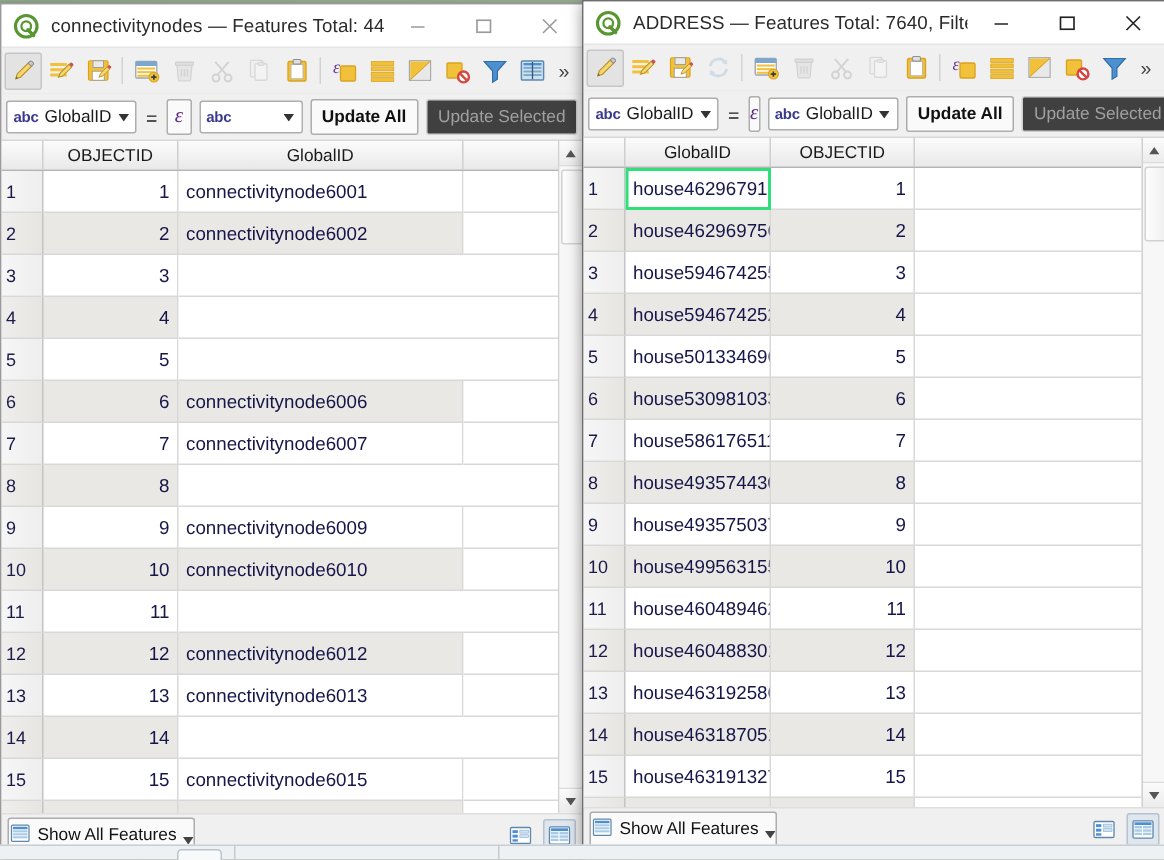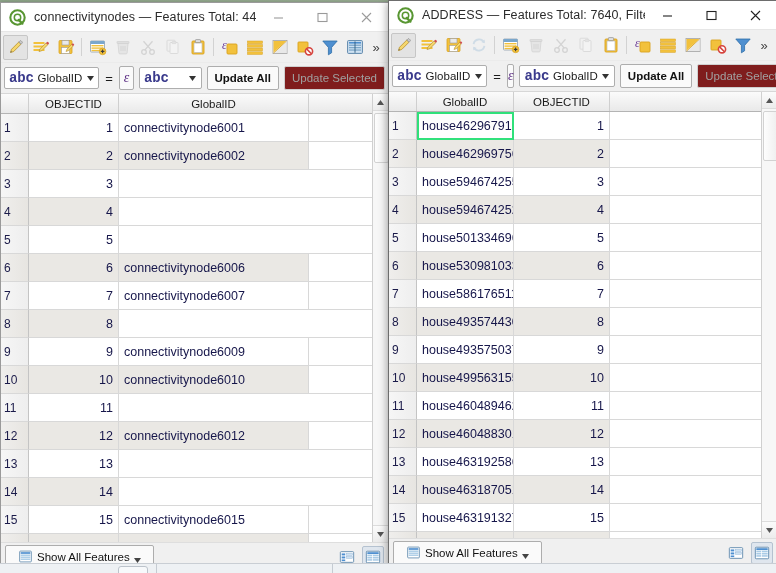--- a/index.html
+++ b/index.html
@@ -90,41 +90,40 @@
     height: 30px; background: #f0f0f0; display: flex; align-items: center;
     padding: 0 3px; gap: 5px; flex: none;
     border-bottom: 1px solid #d7d7d7;
   }
   .combo {
     height: 22px; background: #fff; border: 1px solid #aeaeae; border-radius: 2px;
     display: flex; align-items: center; padding: 0 0 0 4px; box-sizing: border-box;
     font-size: 11.5px; color: #1b1b1b;
   }
   .combo .abc {
-    font-size: 14px; font-weight: bold; color: #3a3a8c; margin-right: 4px;
+    font-size: 10px; font-weight: bold; color: #3a3a8c; margin-right: 4px;
     letter-spacing: -.2px;
-    font-family: Liberation Mono, monospace;
   }
   .combo .cval { flex: 1 1 auto; white-space: nowrap; overflow: hidden; }
   .combo .carrow {
     width: 16px; height: 20px; display: flex; align-items: center; justify-content: center;
     flex: none;
   }
   .eqsign { font-size: 13px; color: #1b1b1b; padding: 0 1px; }
   .expr-btn {
     width: 24px; height: 22px; border: 1px solid #aeaeae; background: #fafafa;
     border-radius: 2px; display:flex; align-items:center; justify-content:center;
     color: #5b2d83; font-size: 14px; font-family: "Liberation Serif", serif; font-style: italic;
   }
   .pbtn {
     height: 22px; border: 1px solid #adadad; background: #fafafa; border-radius: 2px;
     font-size: 11.5px; color: #111; padding: 0 7px; display:flex; align-items:center;
     font-weight: bold; white-space: nowrap;
   }
-  .pbtn.disabled { color: #a0a0a0; border-color: #cfcfcf; background:#7f1d1d; font-weight: normal;}
+  .pbtn.disabled { color: #a0a0a0; border-color: #cfcfcf; background:#404040; font-weight: normal;}
 
   
   .table-wrap { flex: 1 1 auto; display: flex; position: relative; background: #fff; min-height: 0; }
   .tbl { flex: 1 1 auto; display: flex; flex-direction: column; overflow: hidden; }
   .thead {
     display: flex; height: 19px; flex: none;
     background: linear-gradient(#fbfbfb,#e9e9e9);
     border-bottom: 1px solid #b4b4b4;
   }
   .th {
@@ -173,21 +172,21 @@
     background: linear-gradient(90deg,#fdfdfd,#efefef); border: 1px solid #d2d2d2; border-radius: 2px;
   }
 
   
   .statusbar {
     height: 28px; background: #f0f0f0; flex: none; display: flex; align-items: center;
     padding: 0 4px; border-top: 1px solid #dedede; gap: 4px;
   }
   .saf {
     height: 22px; border: 1px solid #adadad; background: #fafafa; border-radius: 2px;
-    display: flex; align-items: center; padding: 0 12px; font-size: 11.5px; color: #111;
+    display: flex; align-items: center; padding: 0 0; font-size: 11.5px; color: #111;
     gap: 4px;
   }
   .saf .caret { font-size: 8px; color:#333; align-self: flex-end; margin-bottom:3px; }
   .sb-spacer { flex: 1 1 auto; }
   .sb-toggle {
     width: 22px; height: 22px; border-radius: 2px; display:flex; align-items:center;
     justify-content:center; box-sizing: border-box; border: 1px solid transparent;
   }
   .sb-toggle.on { background: #dfe6ee; border: 1px solid #b5c2d0; }
 </style>
@@ -437,20 +436,21 @@
             </div>
             <div class="tr even">
               <span class="td rowhdr">12</span>
               <span class="td num" style="width:90px;flex:none">12</span>
               <span class="td txt" style="width:190px;flex:none">connectivitynode6012</span>
               <span class="td filler"></span>
             </div>
             <div class="tr odd">
               <span class="td rowhdr">13</span>
               <span class="td num" style="width:90px;flex:none">13</span>
+              <span class="td txt" style="width:190px;flex:none">connectivitynode6013</span>
               <span class="td filler"></span>
             </div>
             <div class="tr even">
               <span class="td rowhdr">14</span>
               <span class="td num" style="width:90px;flex:none">14</span>
               <span class="td filler"></span>
             </div>
             <div class="tr odd">
               <span class="td rowhdr">15</span>
               <span class="td num" style="width:90px;flex:none">15</span>

